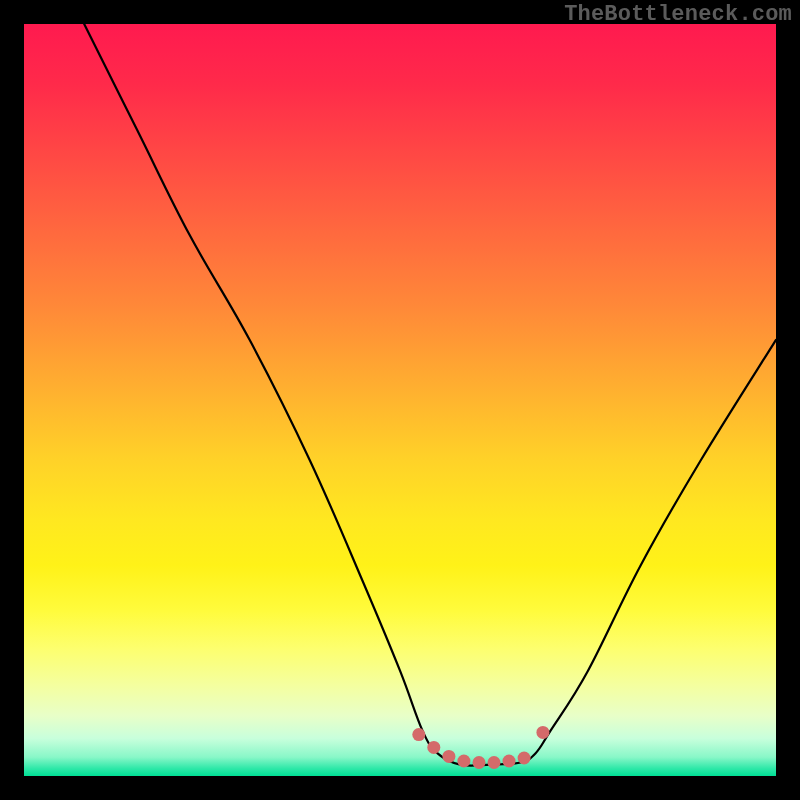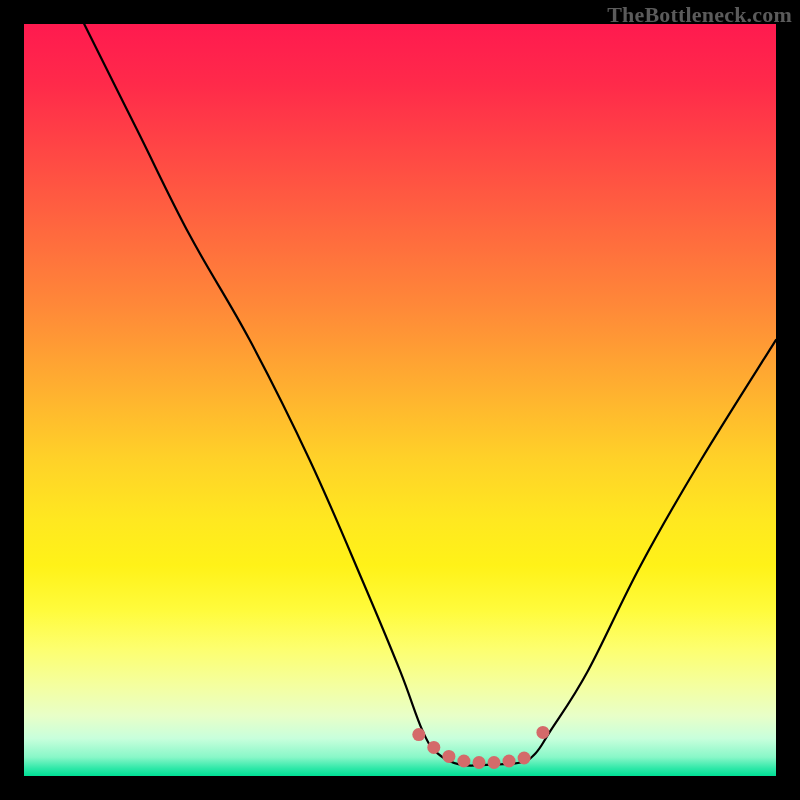--- a/index.html
+++ b/index.html
@@ -44,21 +44,21 @@
       #88f7c8 97.5%,
       #2ee8a8 99%,
       #00de95 100%
     );
     overflow: hidden;
   }
   .watermark {
     position: absolute;
     top: 2px;
     right: 8px;
-    font-family: Liberation Serif, serif;
+    font-family: Liberation Mono, monospace;
     font-size: 22px;
     font-weight: 600;
     color: #5b5b5b;
     letter-spacing: 0.2px;
     user-select: none;
   }
   svg.curve {
     position: absolute;
     left: 0;
     top: 0;

